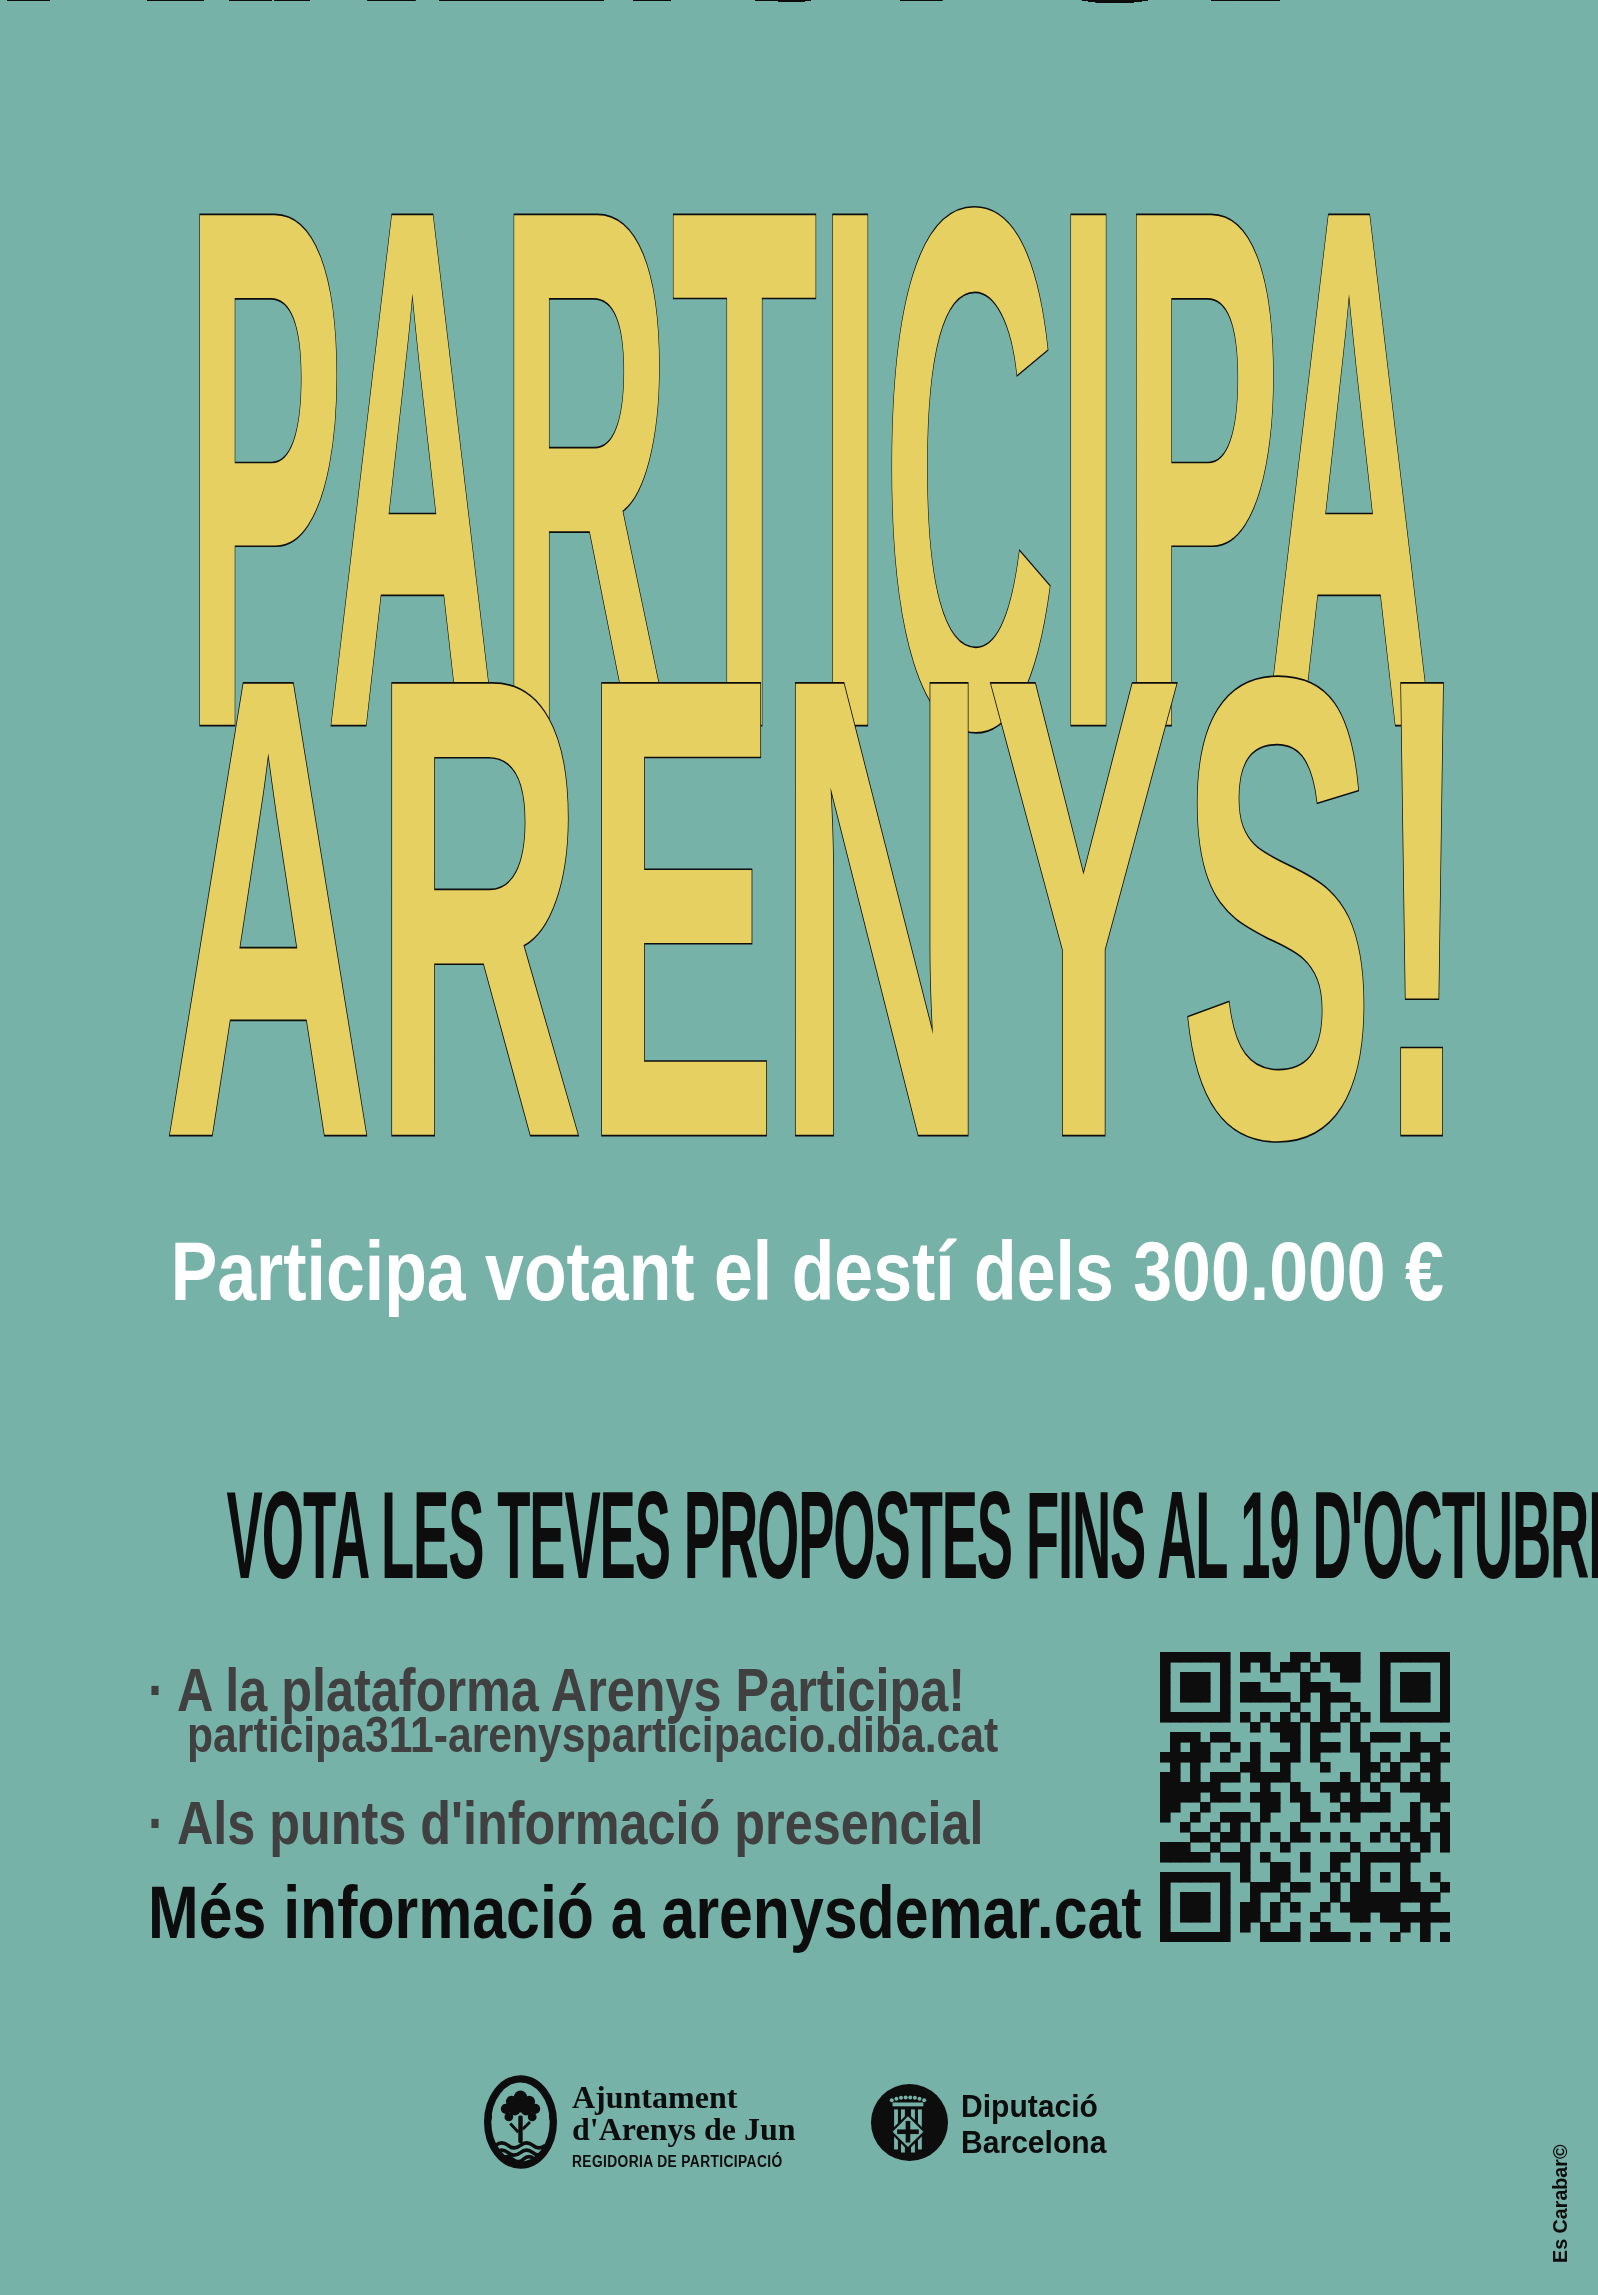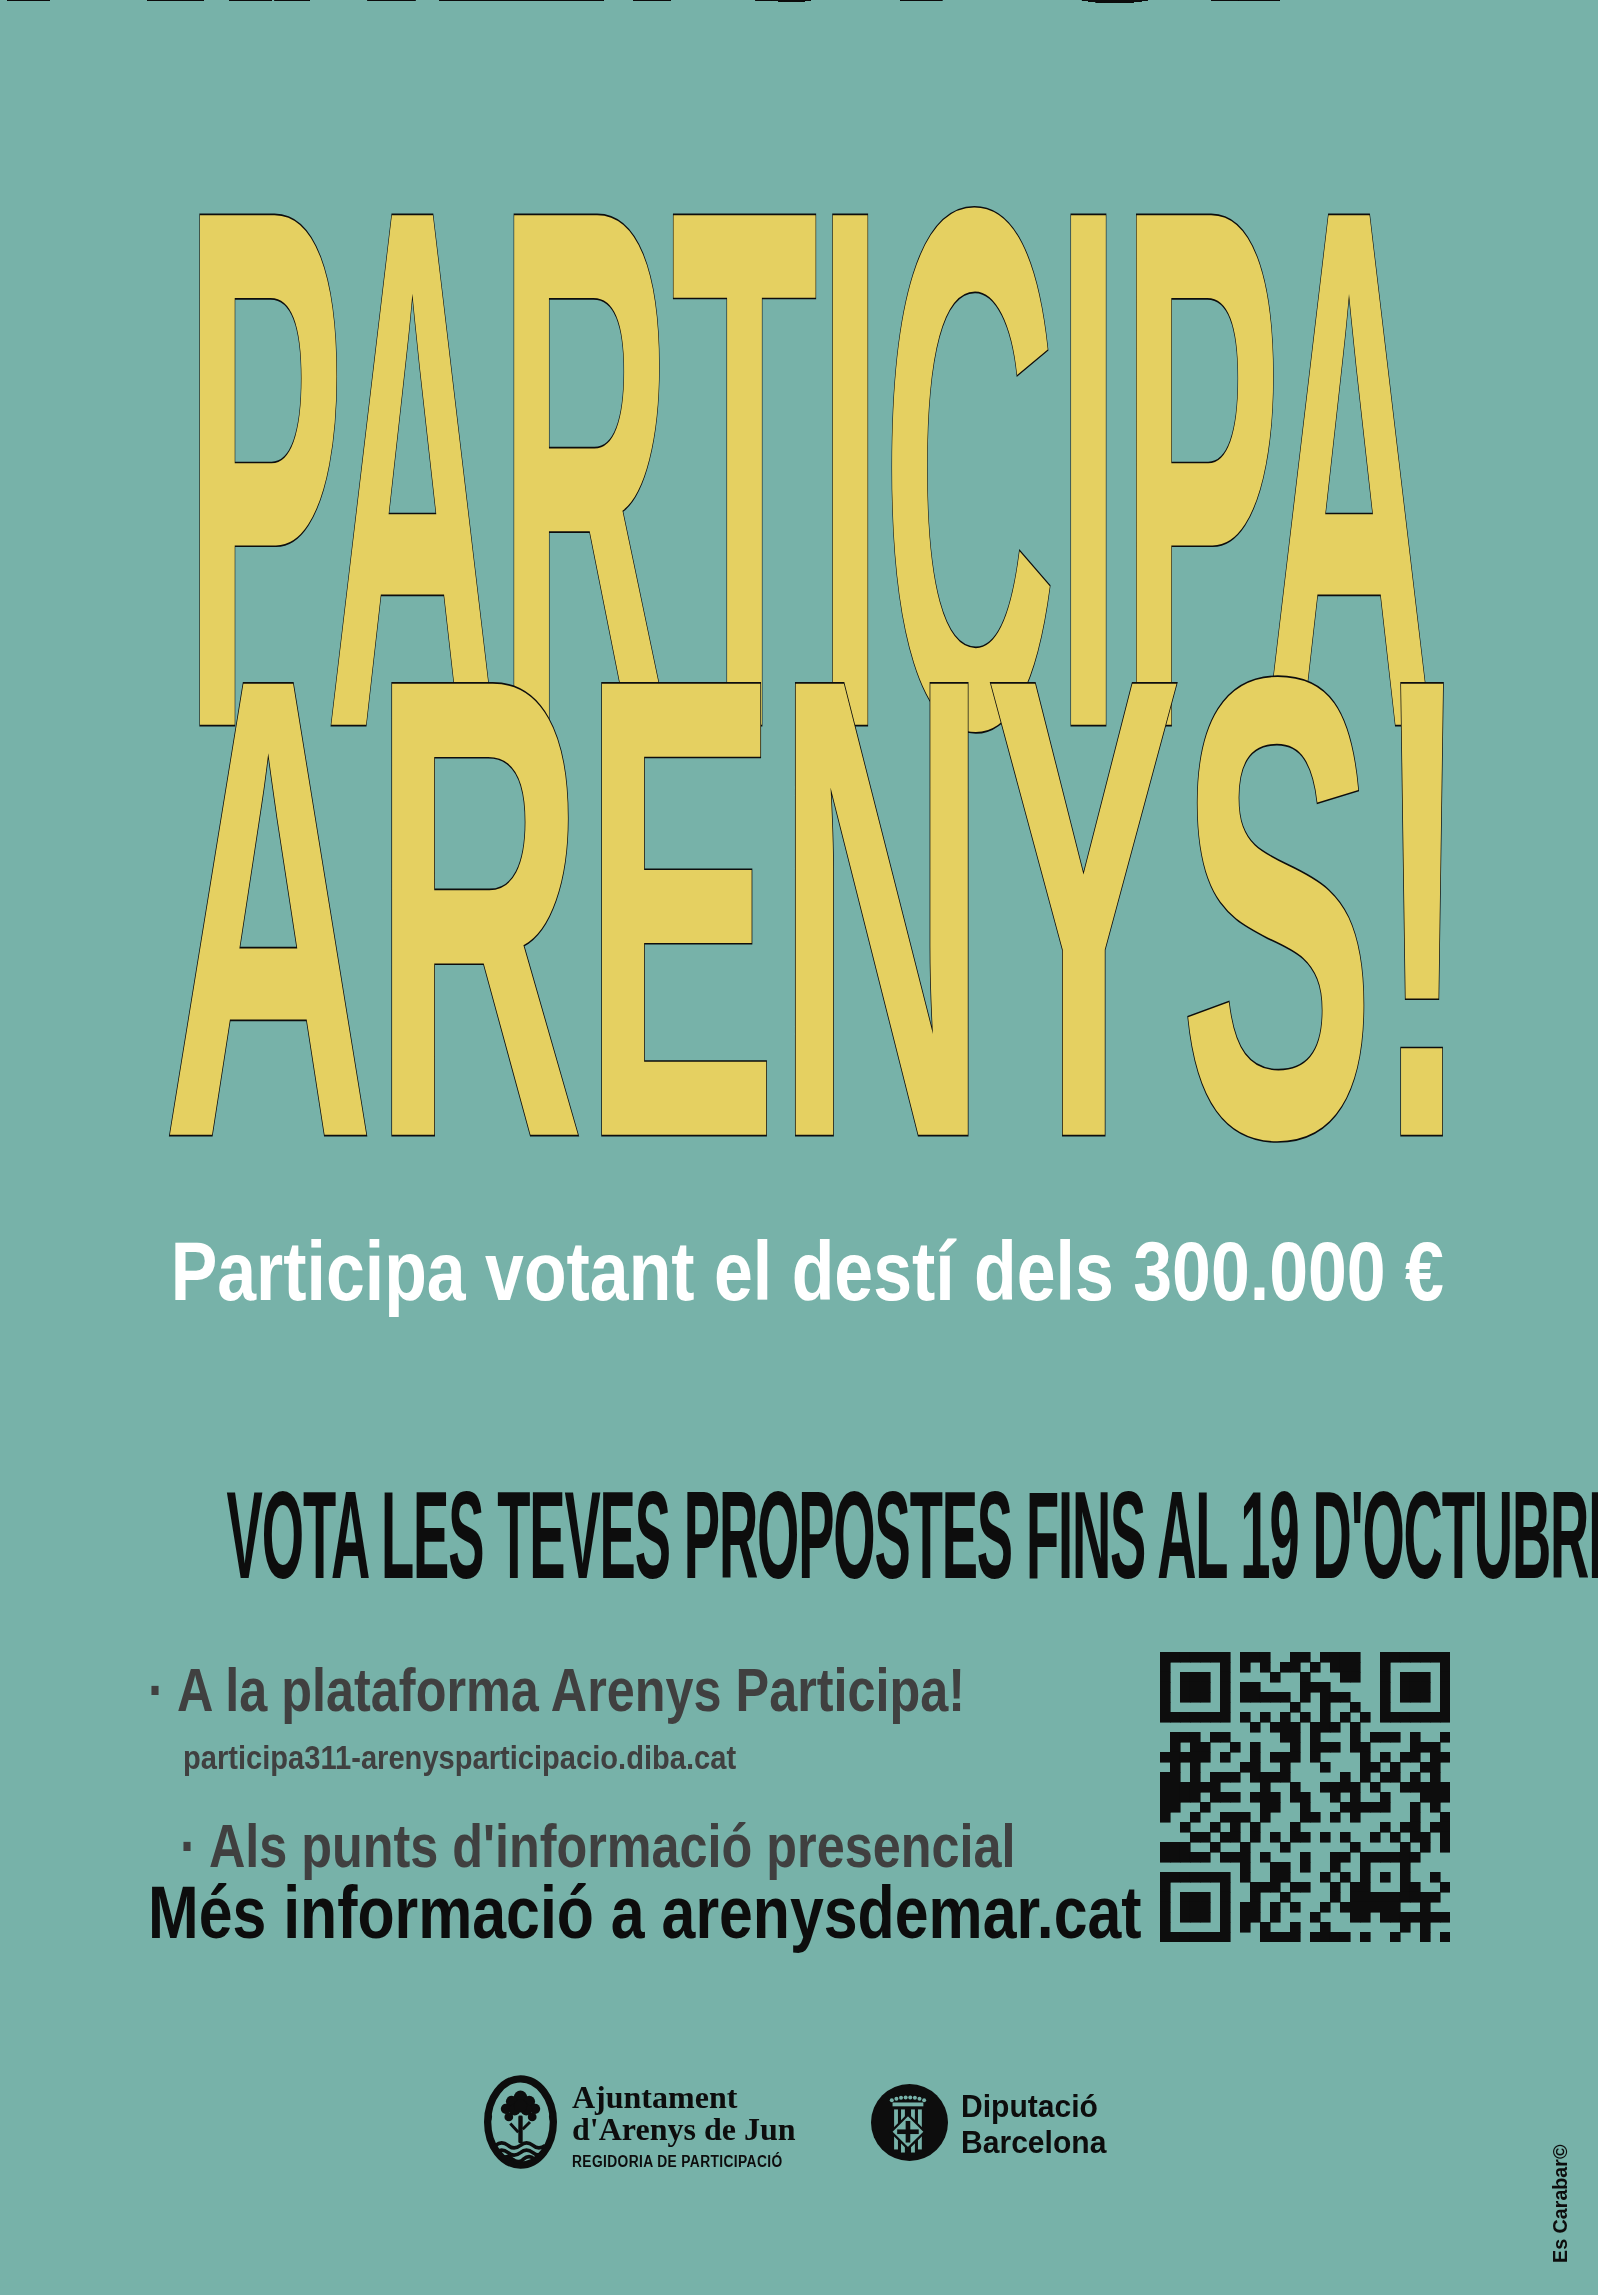--- a/index.html
+++ b/index.html
@@ -18,23 +18,23 @@
   
   .deadline{left:0;top:1472px;width:1599px;text-align:center;color:#0d0d0d;}
   .deadline > span{display:inline-block;font-size:72px;line-height:72px;font-weight:bold;
                    white-space:nowrap;letter-spacing:-1.5px;
                    transform:scale(0.755,1.73);transform-origin:top center;}
 
   
   .bullets{left:148px;top:1658px;color:#404040;}
   .bullets .b{font-size:53px;line-height:56px;font-weight:bold;white-space:nowrap;}
   .bullets .b > span{display:inline-block;transform:scale(0.95,1.15);transform-origin:top left;}
-  .bullets .url{margin-top:23px;padding-left:35px;font-size:30px;line-height:38px;font-weight:bold;white-space:nowrap;}
+  .bullets .url{padding-left:35px;font-size:44px;line-height:38px;font-weight:bold;white-space:nowrap;text-align:center;}
   .bullets .url > span{display:inline-block;transform:scale(0.97,1.12);transform-origin:top left;}
-  .bullets .b2{margin-top:39px;margin-left:32px;}
+  .bullets .b2{margin-top:39px;}
 
   
   .moreinfo{left:148px;top:1880px;color:#0d0d0d;font-size:64px;line-height:57px;font-weight:bold;white-space:nowrap;}
   .moreinfo > span{display:inline-block;transform:scale(0.95,1.15);transform-origin:top left;}
 
   
   #qr{left:1160px;top:1652px;width:290px;height:290px;}
 
   
   .footer-left-text{left:572px;top:2081px;color:#0d0d0d;}

